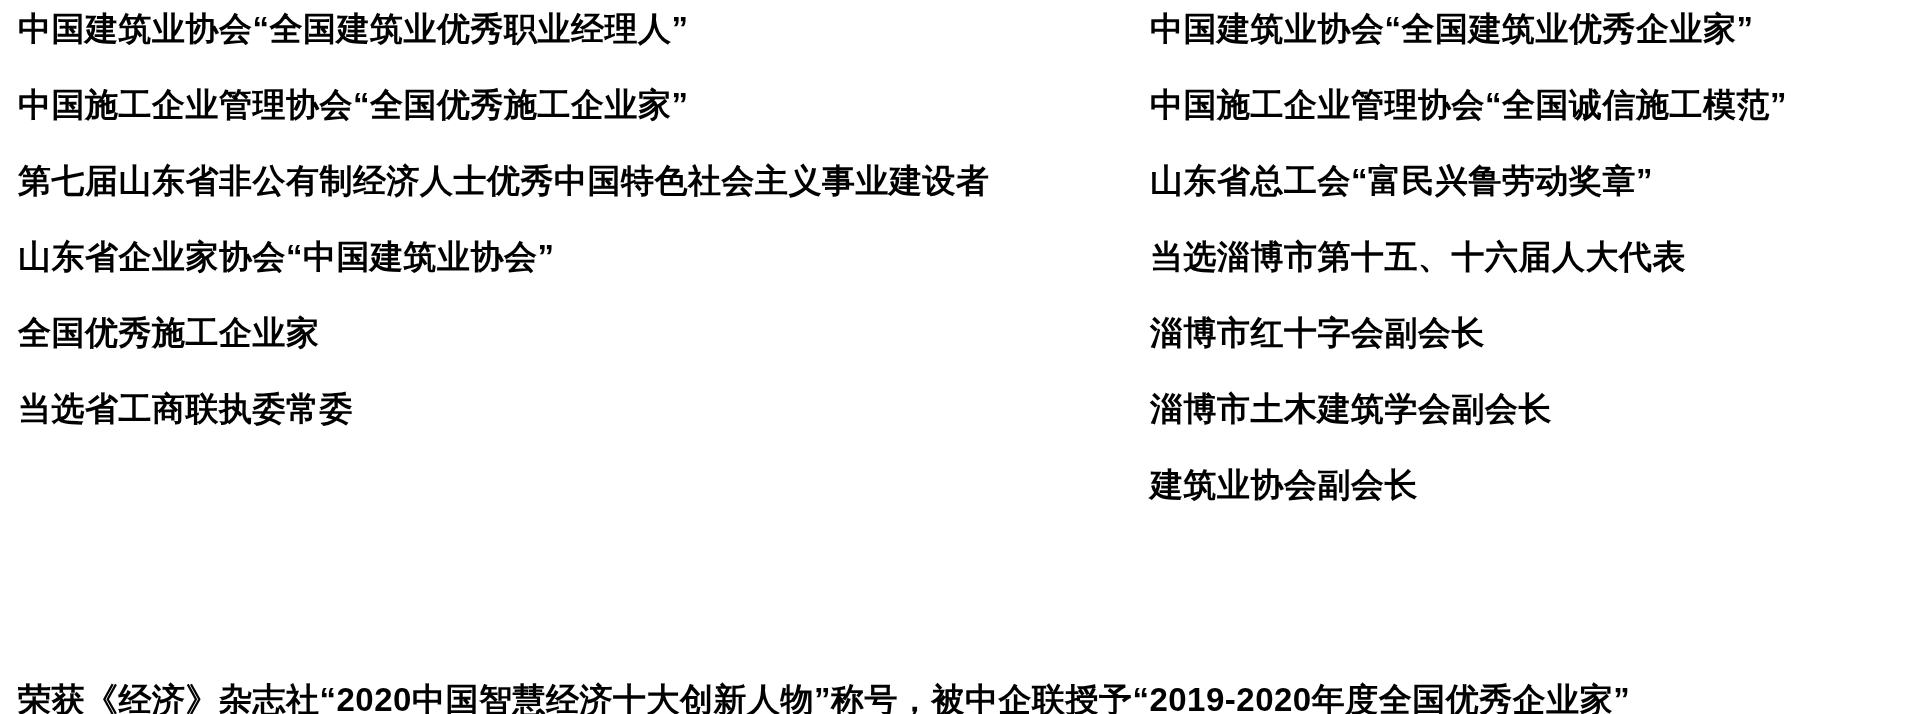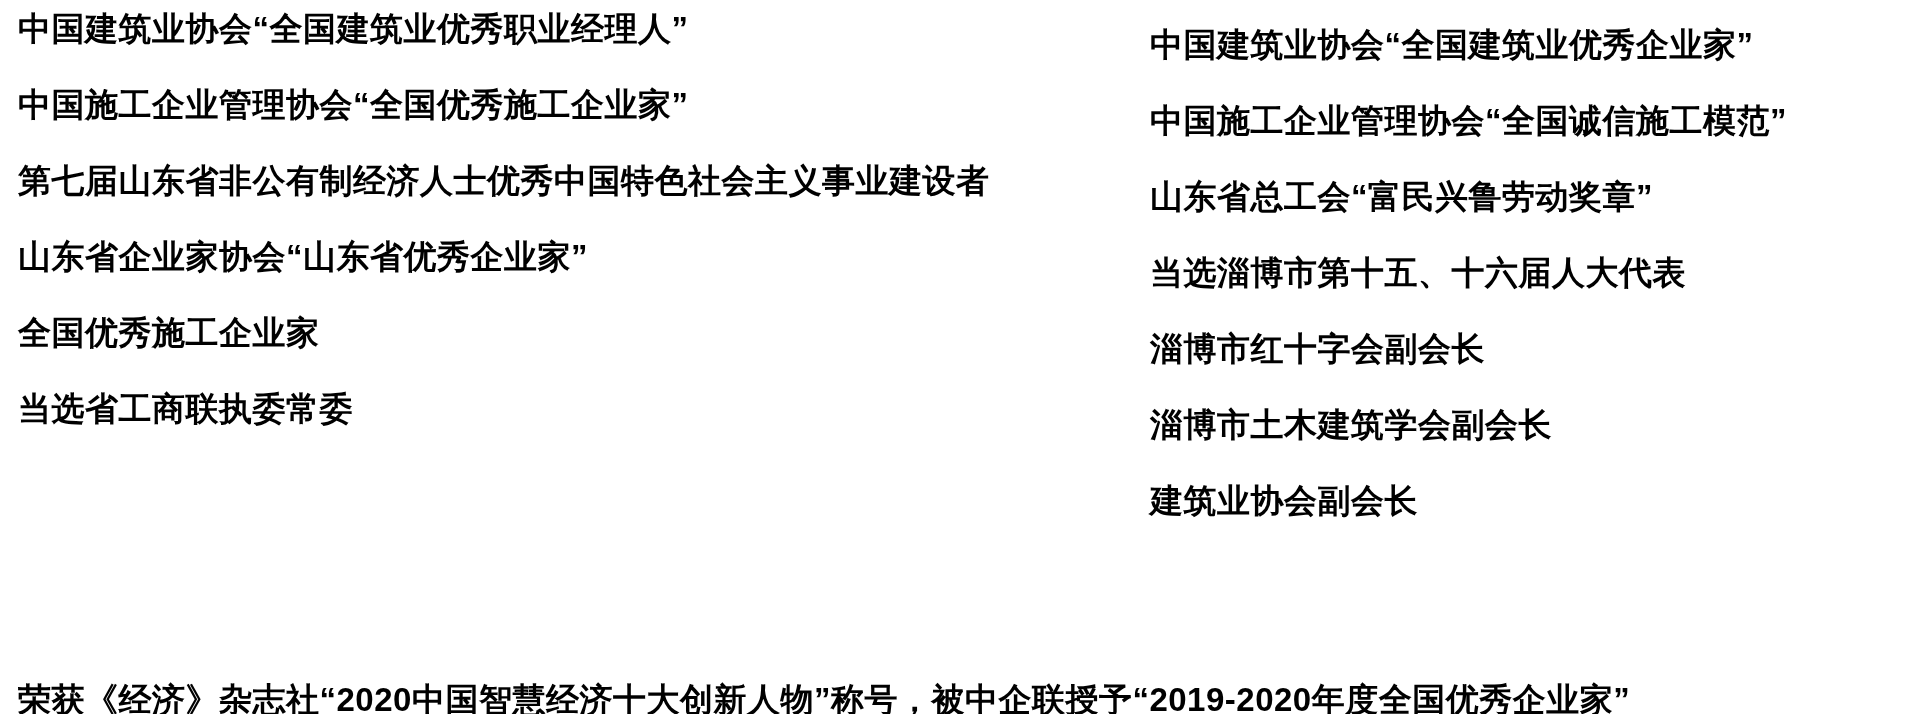--- a/index.html
+++ b/index.html
@@ -30,21 +30,20 @@
   .col {
     box-sizing: border-box;
   }
   .col-left {
     width: 1135px;
     padding-left: 18px;
   }
   .col-right {
     width: 785px;
     padding-left: 15px;
-    margin-top: 16px;
   }
   .line {
     font-size: 33px;
     font-weight: 700;
     line-height: 1.0;
     letter-spacing: 0.5px;
     white-space: nowrap;
     margin: 0 0 43px 0;
   }
   .col-right .line {
@@ -64,21 +63,21 @@
 </style>
 </head>
 <body>
 
 <div class="page">
   <div class="columns">
     <div class="col col-left">
       <p class="line">中国建筑业协会“全国建筑业优秀职业经理人”</p>
       <p class="line">中国施工企业管理协会“全国优秀施工企业家”</p>
       <p class="line">第七届山东省非公有制经济人士优秀中国特色社会主义事业建设者</p>
-      <p class="line">山东省企业家协会“山东省优秀企业家”</p>
+      <p class="line">山东省企业家协会“中国建筑业协会”</p>
       <p class="line">全国优秀施工企业家</p>
       <p class="line">当选省工商联执委常委</p>
     </div>
     <div class="col col-right">
       <p class="line">中国建筑业协会“全国建筑业优秀企业家”</p>
       <p class="line">中国施工企业管理协会“全国诚信施工模范”</p>
       <p class="line">山东省总工会“富民兴鲁劳动奖章”</p>
       <p class="line">当选淄博市第十五、十六届人大代表</p>
       <p class="line">淄博市红十字会副会长</p>
       <p class="line">淄博市土木建筑学会副会长</p>

